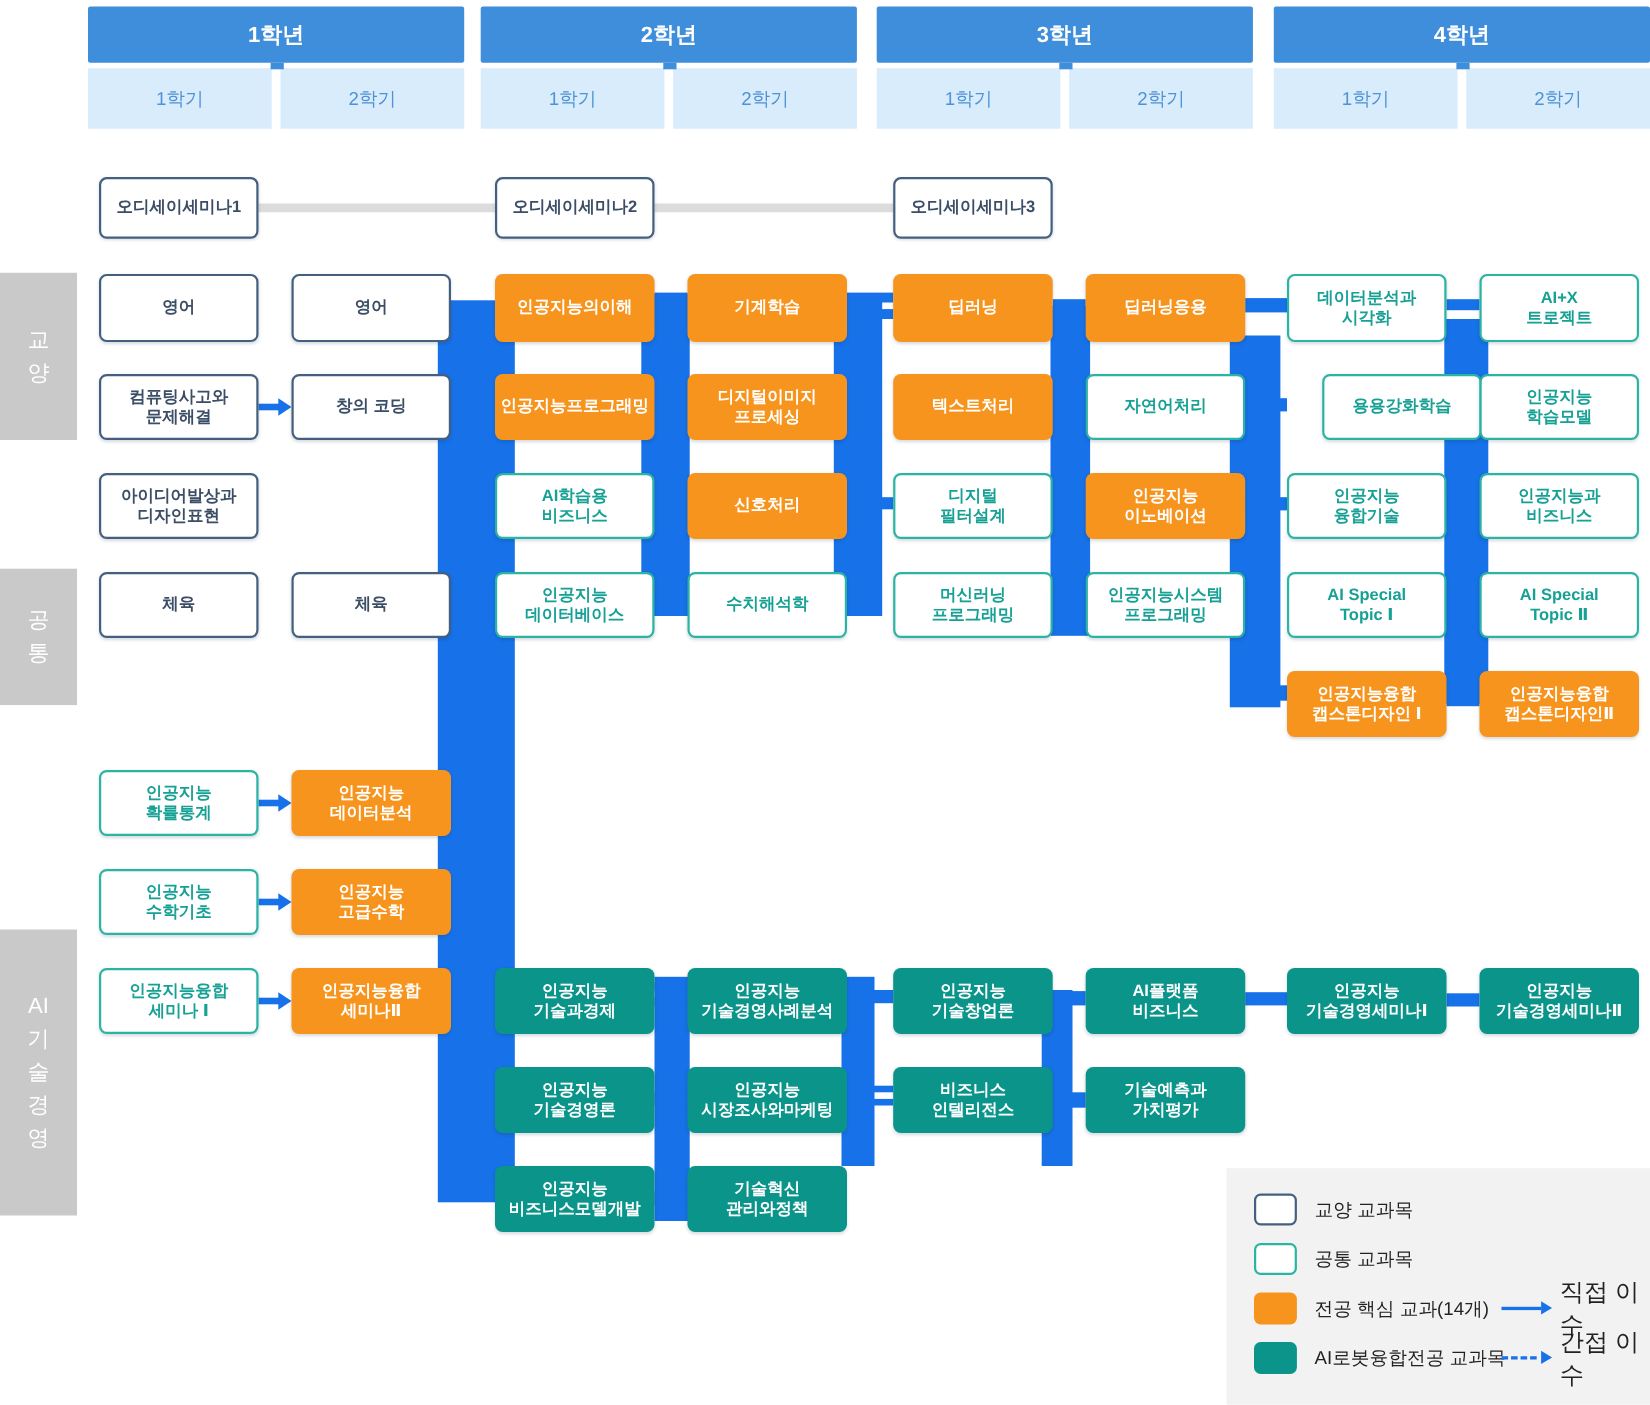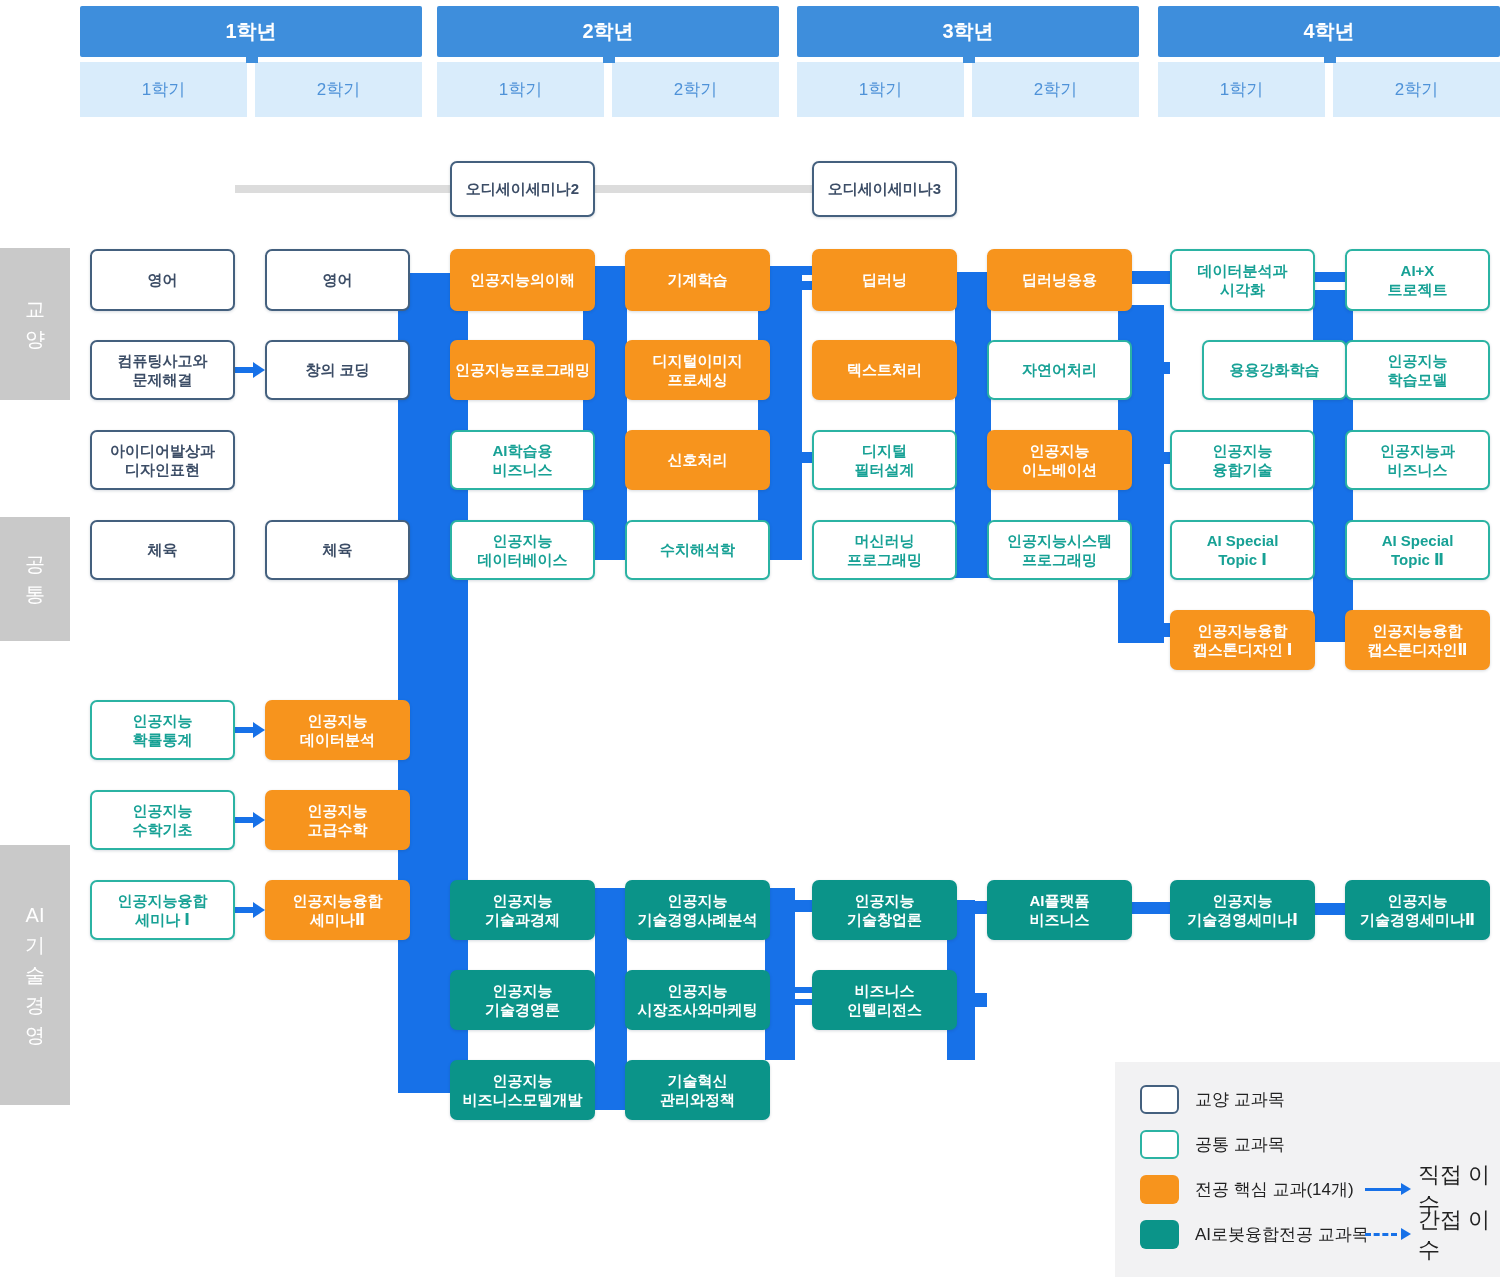--- a/index.html
+++ b/index.html
@@ -137,20 +137,23 @@
     <div class="conn" style="left: 420px; top: 1075px; width: 30px; height: 16px;"></div>
     <div class="conn" style="left: 595px; top: 1083px; width: 30px; height: 13px;"></div>
     <div class="conn" style="left: 235px; top: 367px; width: 20px; height: 6px;"></div>
     <div class="ahead" style="left: 253px; top: 362px;"></div>
     <div class="conn" style="left: 235px; top: 727px; width: 20px; height: 6px;"></div>
     <div class="ahead" style="left: 253px; top: 722px;"></div>
     <div class="conn" style="left: 235px; top: 817px; width: 20px; height: 6px;"></div>
     <div class="ahead" style="left: 253px; top: 812px;"></div>
     <div class="conn" style="left: 235px; top: 907px; width: 20px; height: 6px;"></div>
     <div class="ahead" style="left: 253px; top: 902px;"></div>
+    <div class="course gen" style="left: 90px; top: 161px; width: 145px; height: 56px;">
+      <span>오디세이세미나1</span>
+    </div>
     <div class="course gen" style="left: 450px; top: 161px; width: 145px; height: 56px;">
       <span>오디세이세미나2</span>
     </div>
     <div class="course gen" style="left: 812px; top: 161px; width: 145px; height: 56px;">
       <span>오디세이세미나3</span>
     </div>
     <div class="course gen" style="left: 90px; top: 249px; width: 145px; height: 62px;">
       <span>영어</span>
     </div>
     <div class="course gen" style="left: 90px; top: 340px; width: 145px; height: 60px;">
@@ -280,20 +283,24 @@
       <span>인공지능</span>
       <span>이노베이션</span>
     </div>
     <div class="course common" style="left: 987px; top: 520px; width: 145px; height: 60px;">
       <span>인공지능시스템</span>
       <span>프로그래밍</span>
     </div>
     <div class="course mot" style="left: 987px; top: 880px; width: 145px; height: 60px;">
       <span>AI플랫폼</span>
       <span>비즈니스</span>
+    </div>
+    <div class="course mot" style="left: 987px; top: 970px; width: 145px; height: 60px;">
+      <span>기술예측과</span>
+      <span>가치평가</span>
     </div>
     <div class="course common" style="left: 1170px; top: 249px; width: 145px; height: 62px;">
       <span>데이터분석과</span>
       <span>시각화</span>
     </div>
     <div class="course common" style="left: 1170px; top: 340px; width: 145px; height: 60px; margin-left: 32px;">
       <span>용용강화학습</span>
     </div>
     <div class="course common" style="left: 1170px; top: 430px; width: 145px; height: 60px;">
       <span>인공지능</span>

